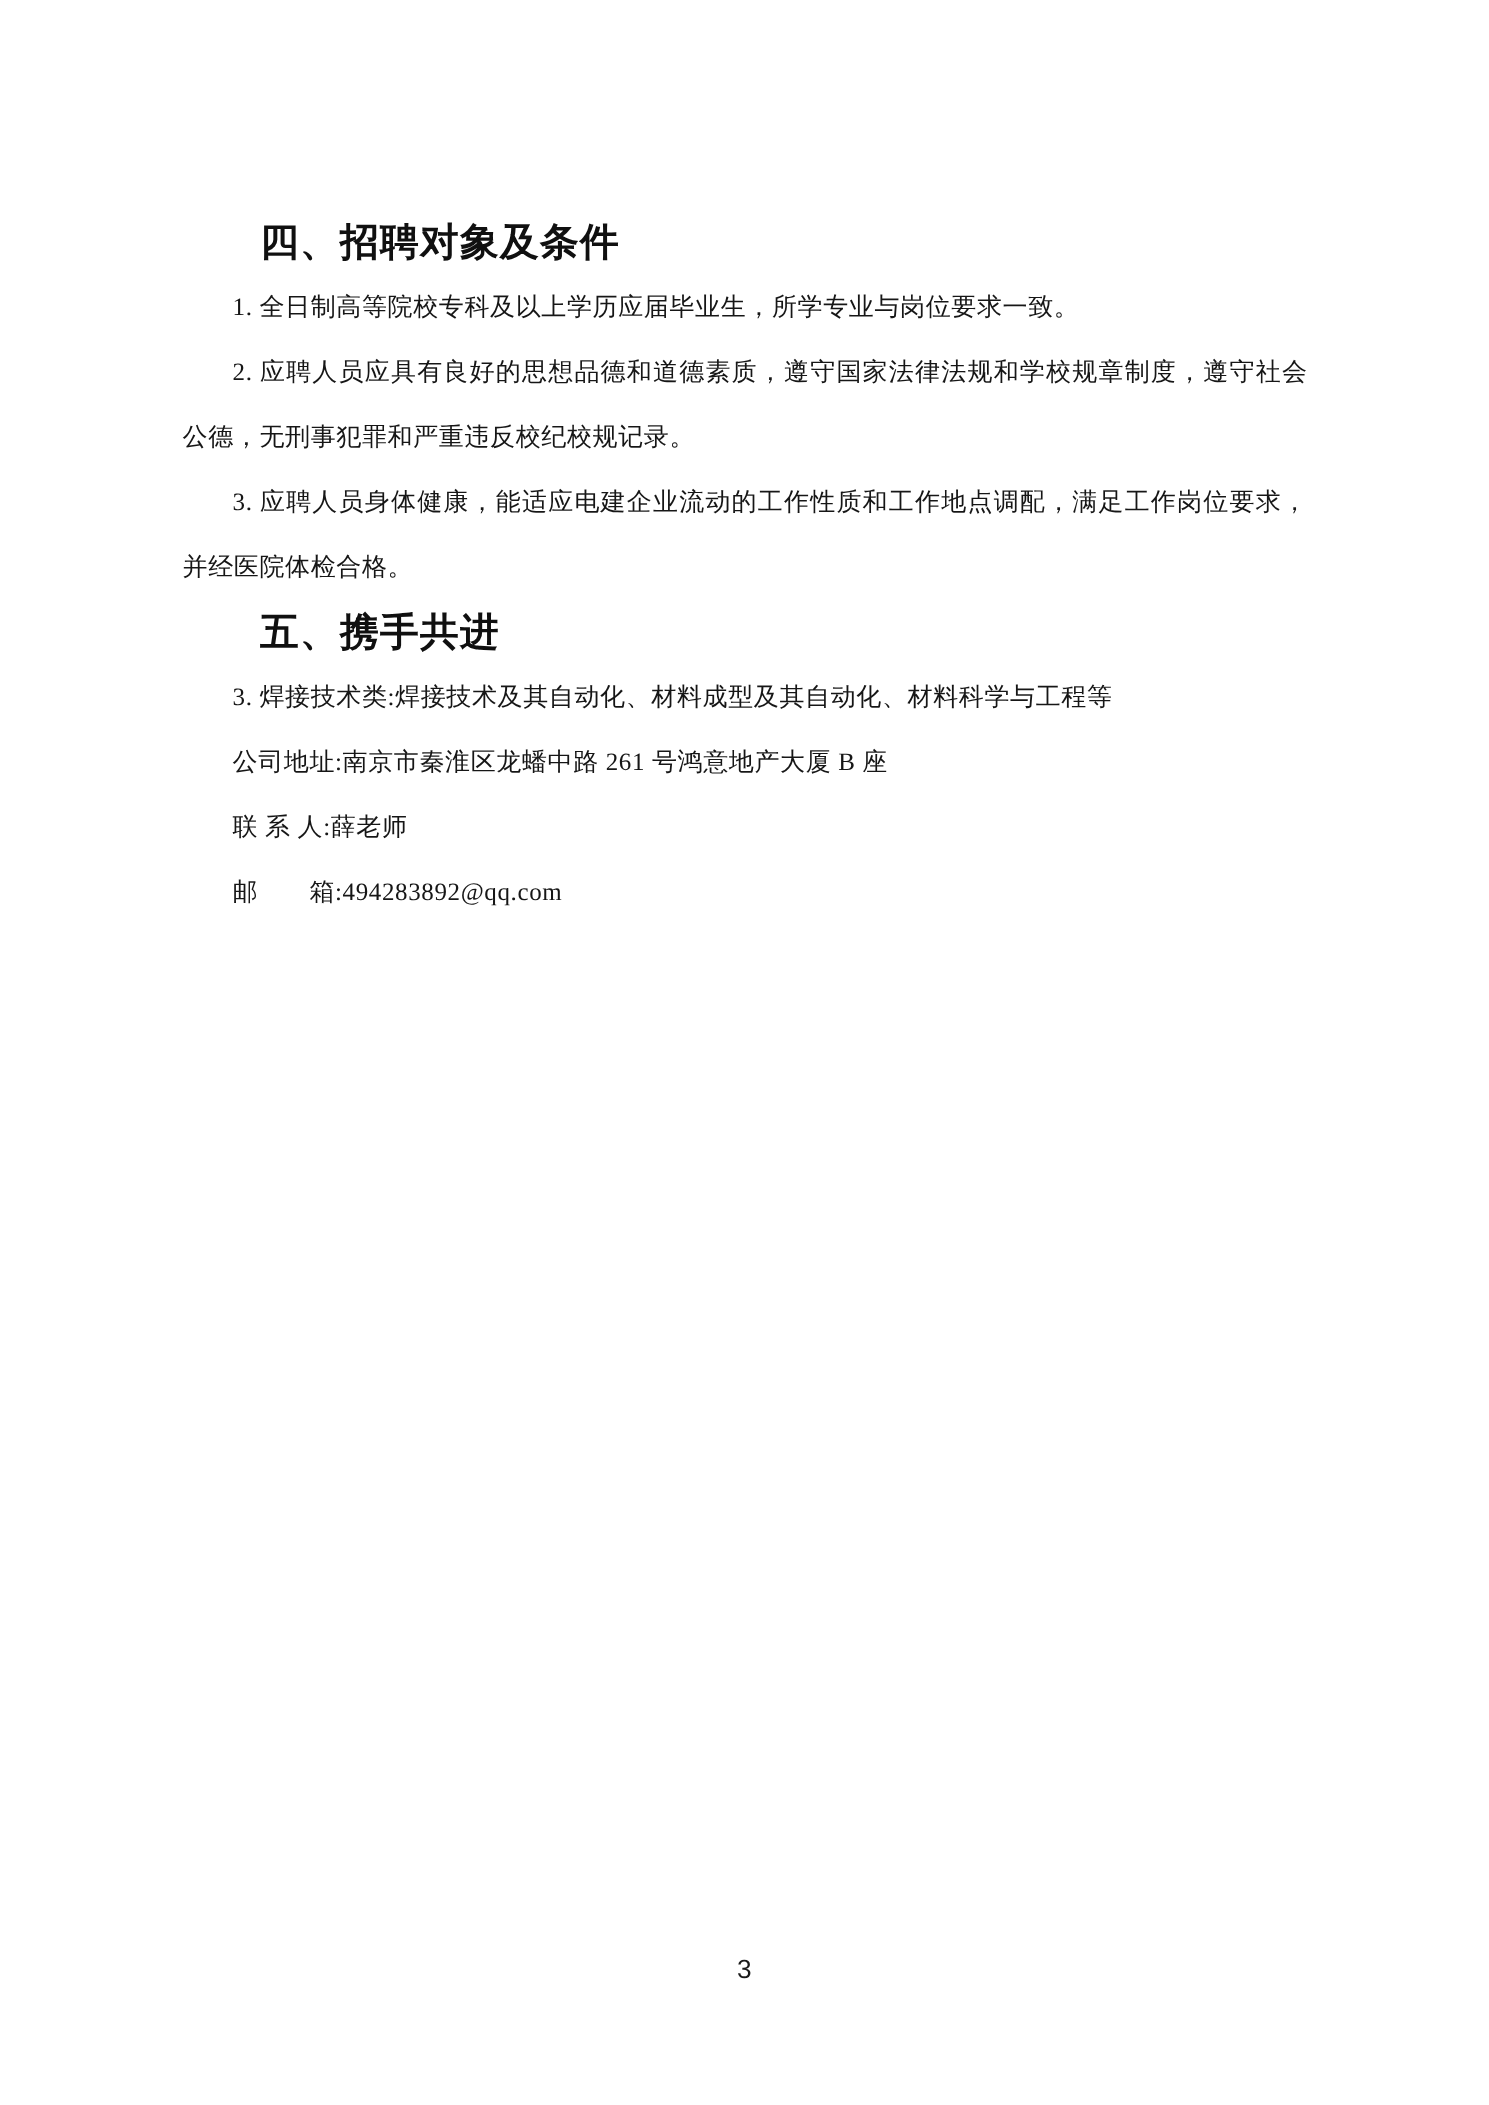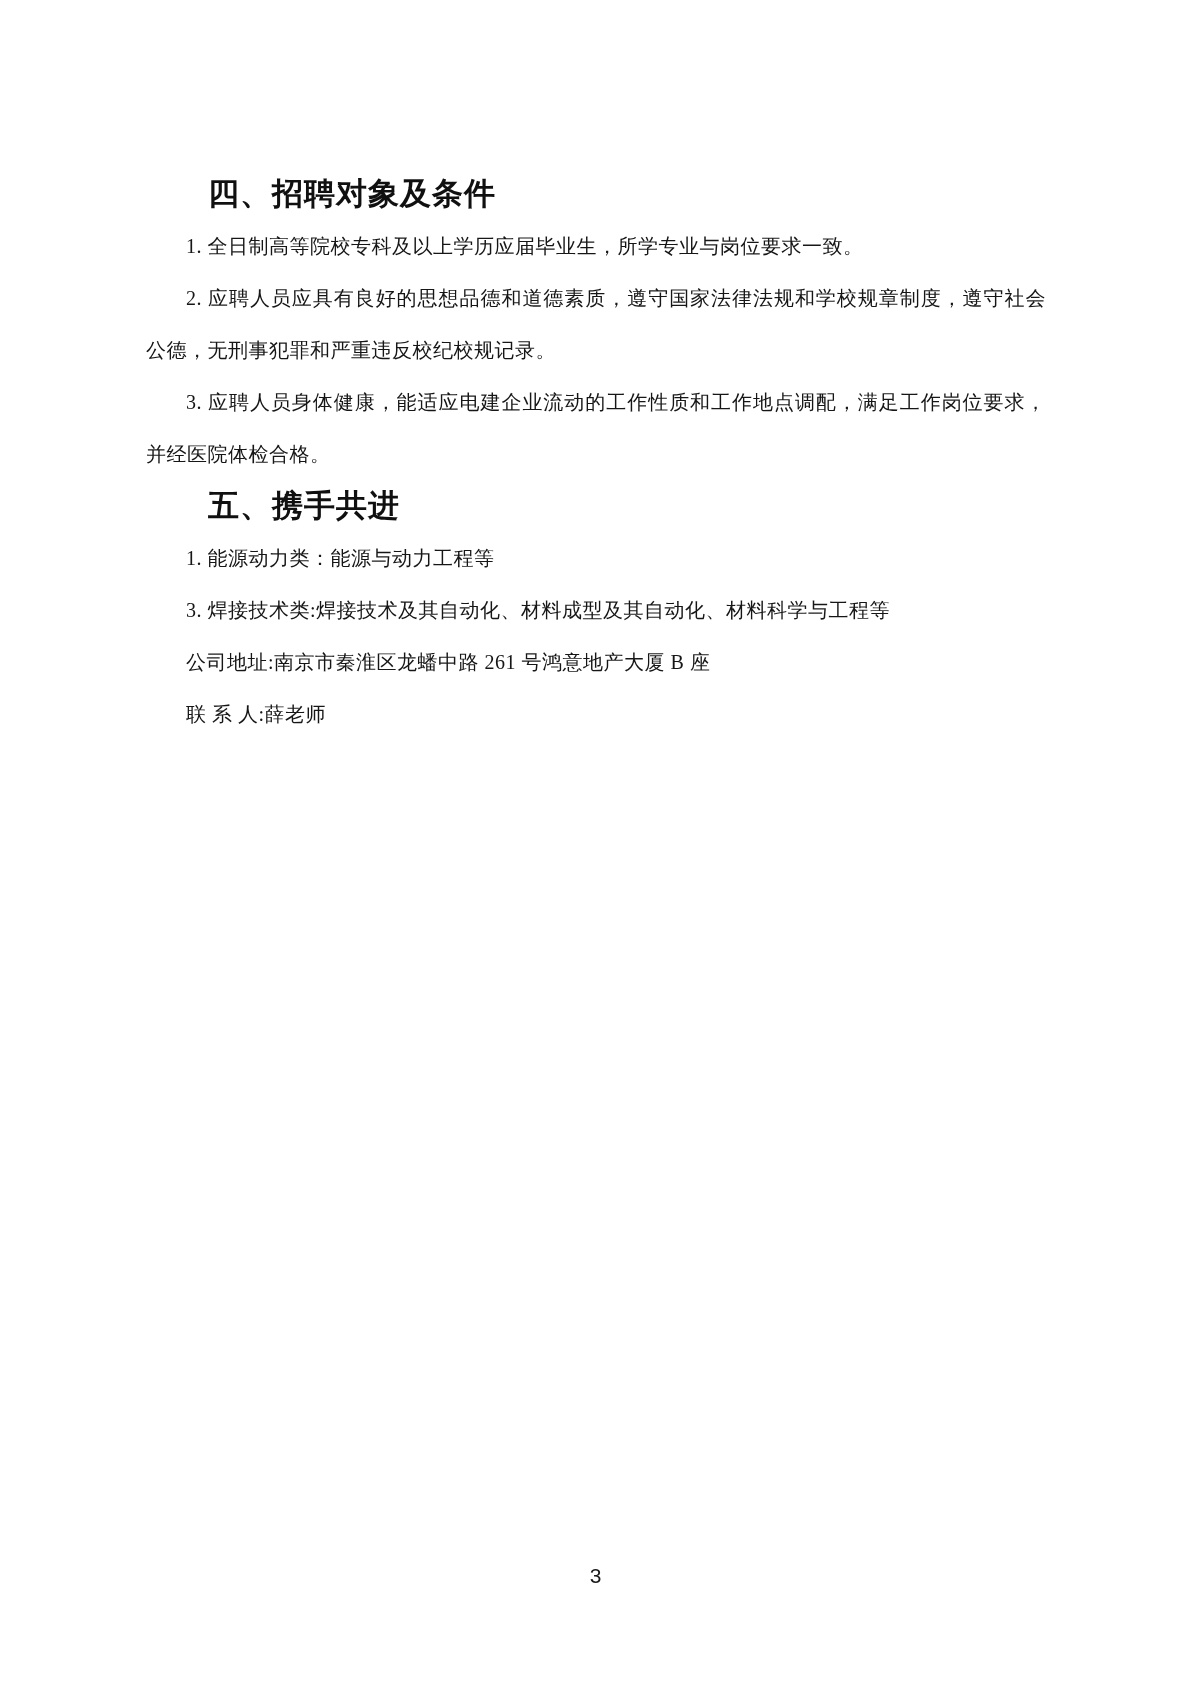--- a/index.html
+++ b/index.html
@@ -54,21 +54,21 @@
 </head>
 <body>
 
 <div class="page">
   <div class="content">
     <p class="heading-para">四、招聘对象及条件</p>
     <p class="body-para">1. 全日制高等院校专科及以上学历应届毕业生，所学专业与岗位要求一致。</p>
     <p class="body-para">2. 应聘人员应具有良好的思想品德和道德素质，遵守国家法律法规和学校规章制度，遵守社会公德，无刑事犯罪和严重违反校纪校规记录。</p>
     <p class="body-para">3. 应聘人员身体健康，能适应电建企业流动的工作性质和工作地点调配，满足工作岗位要求，并经医院体检合格。</p>
     <p class="heading-para">五、携手共进</p>
-    <p class="body-para">1. 能源动力类：能源与动力工程等</p>
     <p class="body-para">3. 焊接技术类:焊接技术及其自动化、材料成型及其自动化、材料科学与工程等</p>
     <p class="body-para">公司地址:南京市秦淮区龙蟠中路 261 号鸿意地产大厦 B 座</p>
     <p class="body-para">联 系 人:薛老师</p>
+    <p class="body-para">邮　　箱:494283892@qq.com</p>
   </div>
   <div class="footer">
     <span class="page-number">3</span>
   </div>
 </div>
 
 </body></html>

